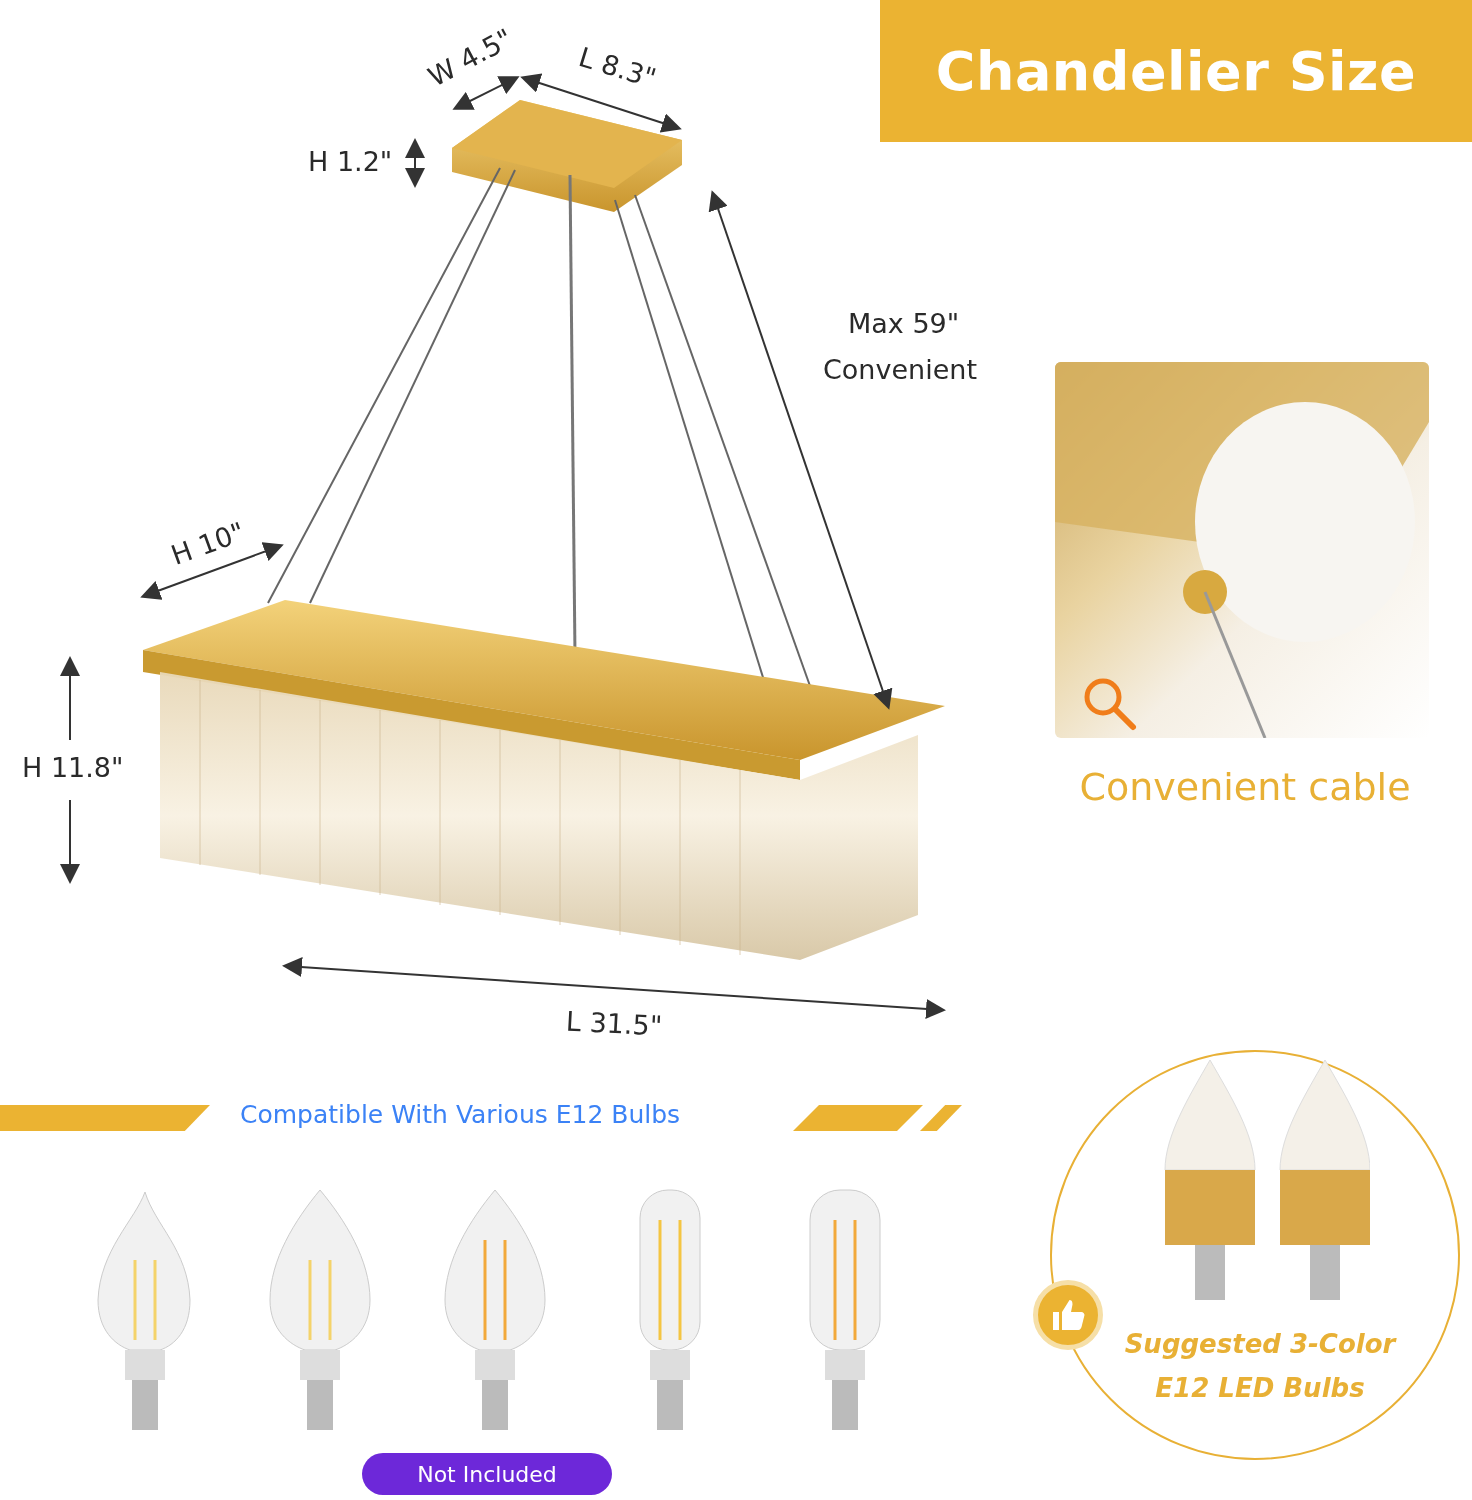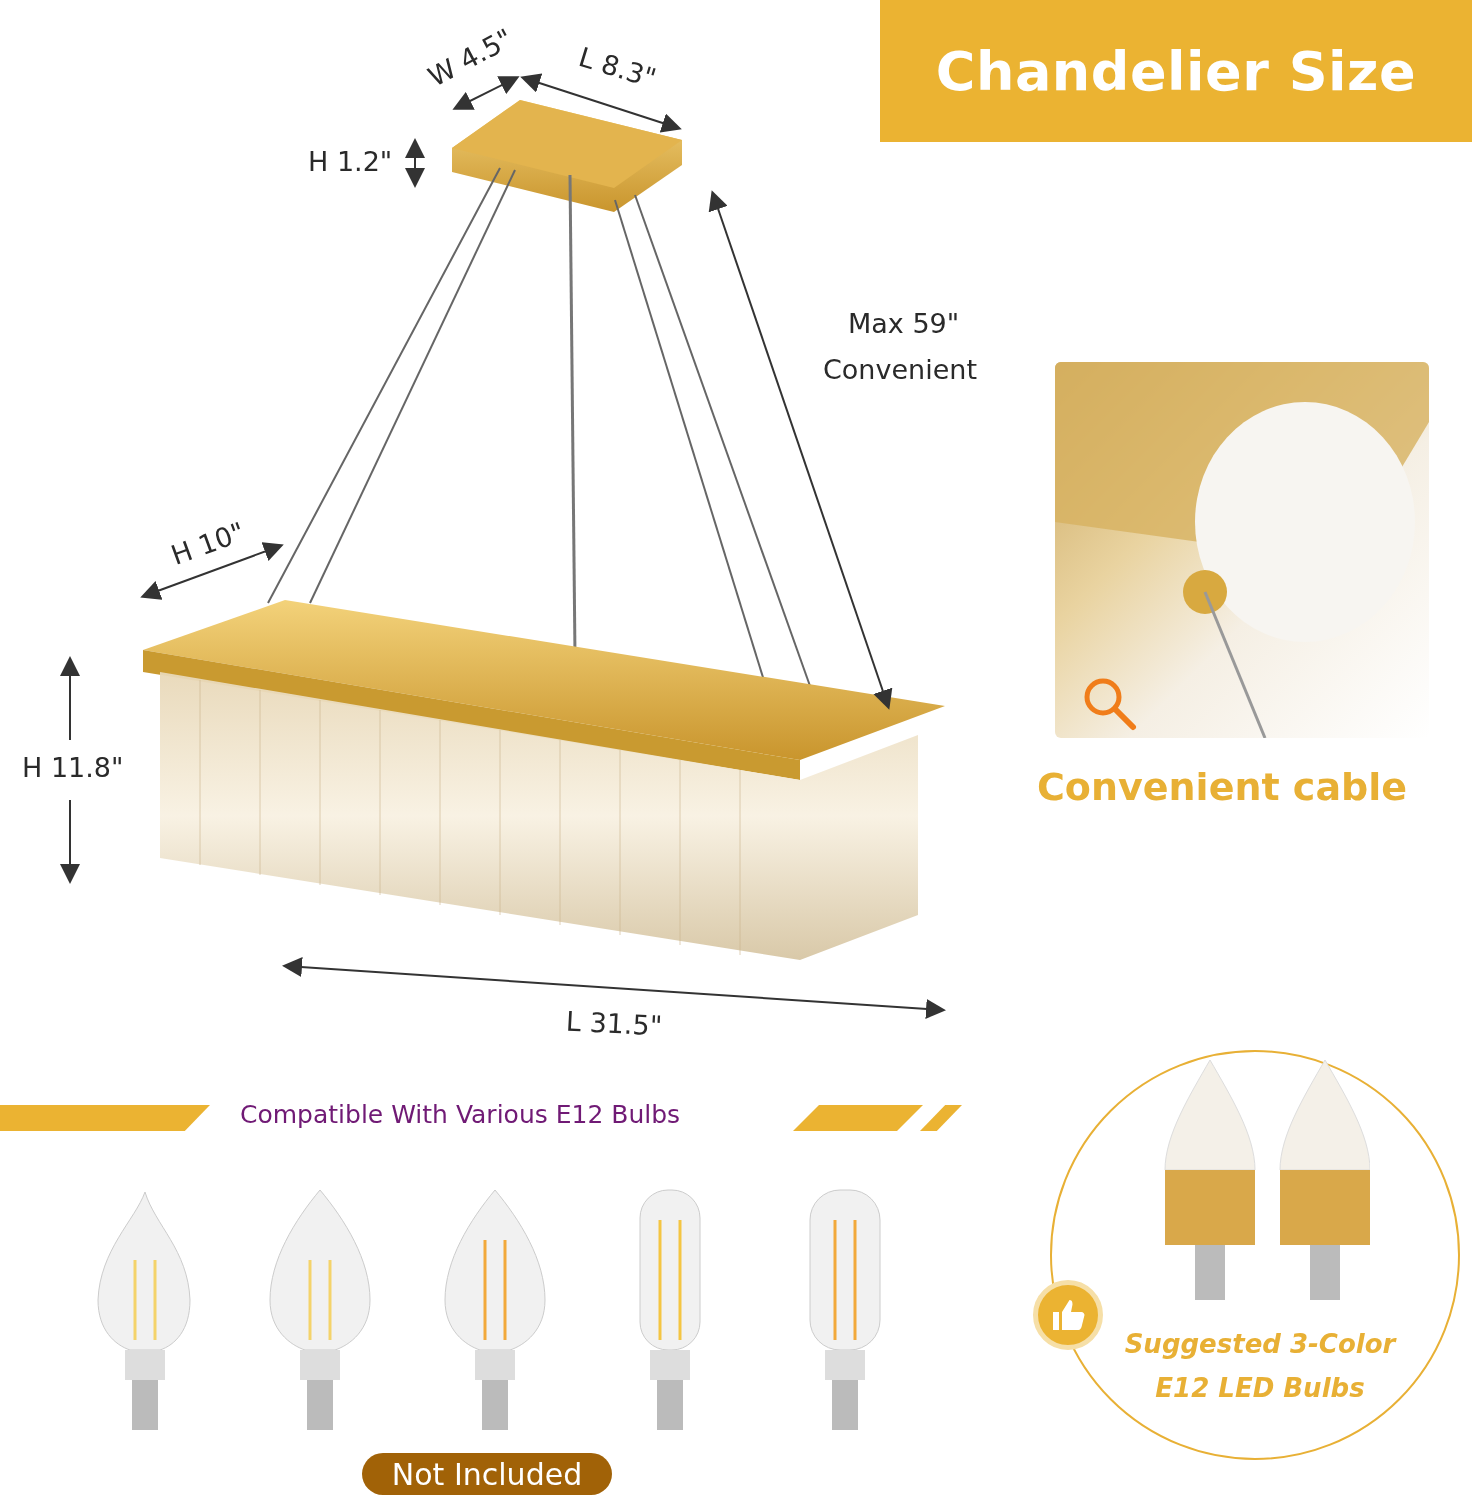--- a/index.html
+++ b/index.html
@@ -2,26 +2,26 @@
 <html><head>
 <meta charset="utf-8">
 <style>
   html,body{margin:0;padding:0;}
   body{width:1472px;height:1500px;position:relative;background:#ffffff;overflow:hidden;font-family:"DejaVu Sans",sans-serif;color:#222;}
   .abs{position:absolute;}
   .title-banner{left:880px;top:0;width:592px;height:142px;background:#ebb332;display:flex;align-items:center;justify-content:center;text-align:center;}
   .title-banner span{color:#fff;font-weight:bold;font-size:54px;letter-spacing:0.5px;}
   .dim{font-family:"DejaVu Sans",sans-serif;font-size:27px;color:#2a2a2a;white-space:nowrap;}
   .gold-text{color:#e8b035;}
-  .cable-caption{left:1007px;top:760px;width:430px;text-align:center;font-size:38px;line-height:55px;font-weight:bold;}
-  .compat-title{left:240px;top:1100px;font-size:25px;color:#701a75;}
+  .cable-caption{left:1030px;top:760px;width:430px;text-align:center;font-size:38px;line-height:55px;font-weight:normal;}
+  .compat-title{left:240px;top:1100px;font-size:25px;color:#3b82f6;}
   .bar-left{left:0;top:1105px;width:210px;height:26px;background:#ebb332;clip-path:polygon(0 0,100% 0,88% 100%,0 100%);}
   .bar-right1{left:793px;top:1105px;width:130px;height:26px;background:#ebb332;clip-path:polygon(20% 0,100% 0,80% 100%,0 100%);}
   .bar-right2{left:920px;top:1105px;width:42px;height:26px;background:#ebb332;clip-path:polygon(60% 0,100% 0,40% 100%,0 100%);}
-  .not-included{left:362px;top:1453px;width:250px;height:42px;border-radius:21px;background:#a16207;color:#fff;font-size:30px;display:flex;align-items:center;justify-content:center;}
+  .not-included{left:362px;top:1453px;width:250px;height:42px;border-radius:21px;background:#6d28d9;color:#fff;font-size:22px;display:flex;align-items:center;justify-content:center;}
   .circle{left:1050px;top:1050px;width:410px;height:410px;border:2px solid #e8b035;border-radius:50%;box-sizing:border-box;}
   .thumb{left:1033px;top:1280px;width:70px;height:70px;border-radius:50%;background:#ebb332;border:5px solid #f6dfa7;box-sizing:border-box;display:flex;align-items:center;justify-content:center;}
   .suggested{left:1100px;top:1322px;width:320px;text-align:center;font-size:26px;line-height:44px;font-weight:bold;font-style:italic;}
   .photo{left:1055px;top:362px;width:374px;height:376px;border-radius:6px;overflow:hidden;background:linear-gradient(135deg,#c9a45a 0%,#e9d3a0 35%,#f5efe4 60%,#ffffff 100%);}
 </style>
 </head>
 <body>
 
 <div class="abs title-banner">
   <span>Chandelier Size</span>

